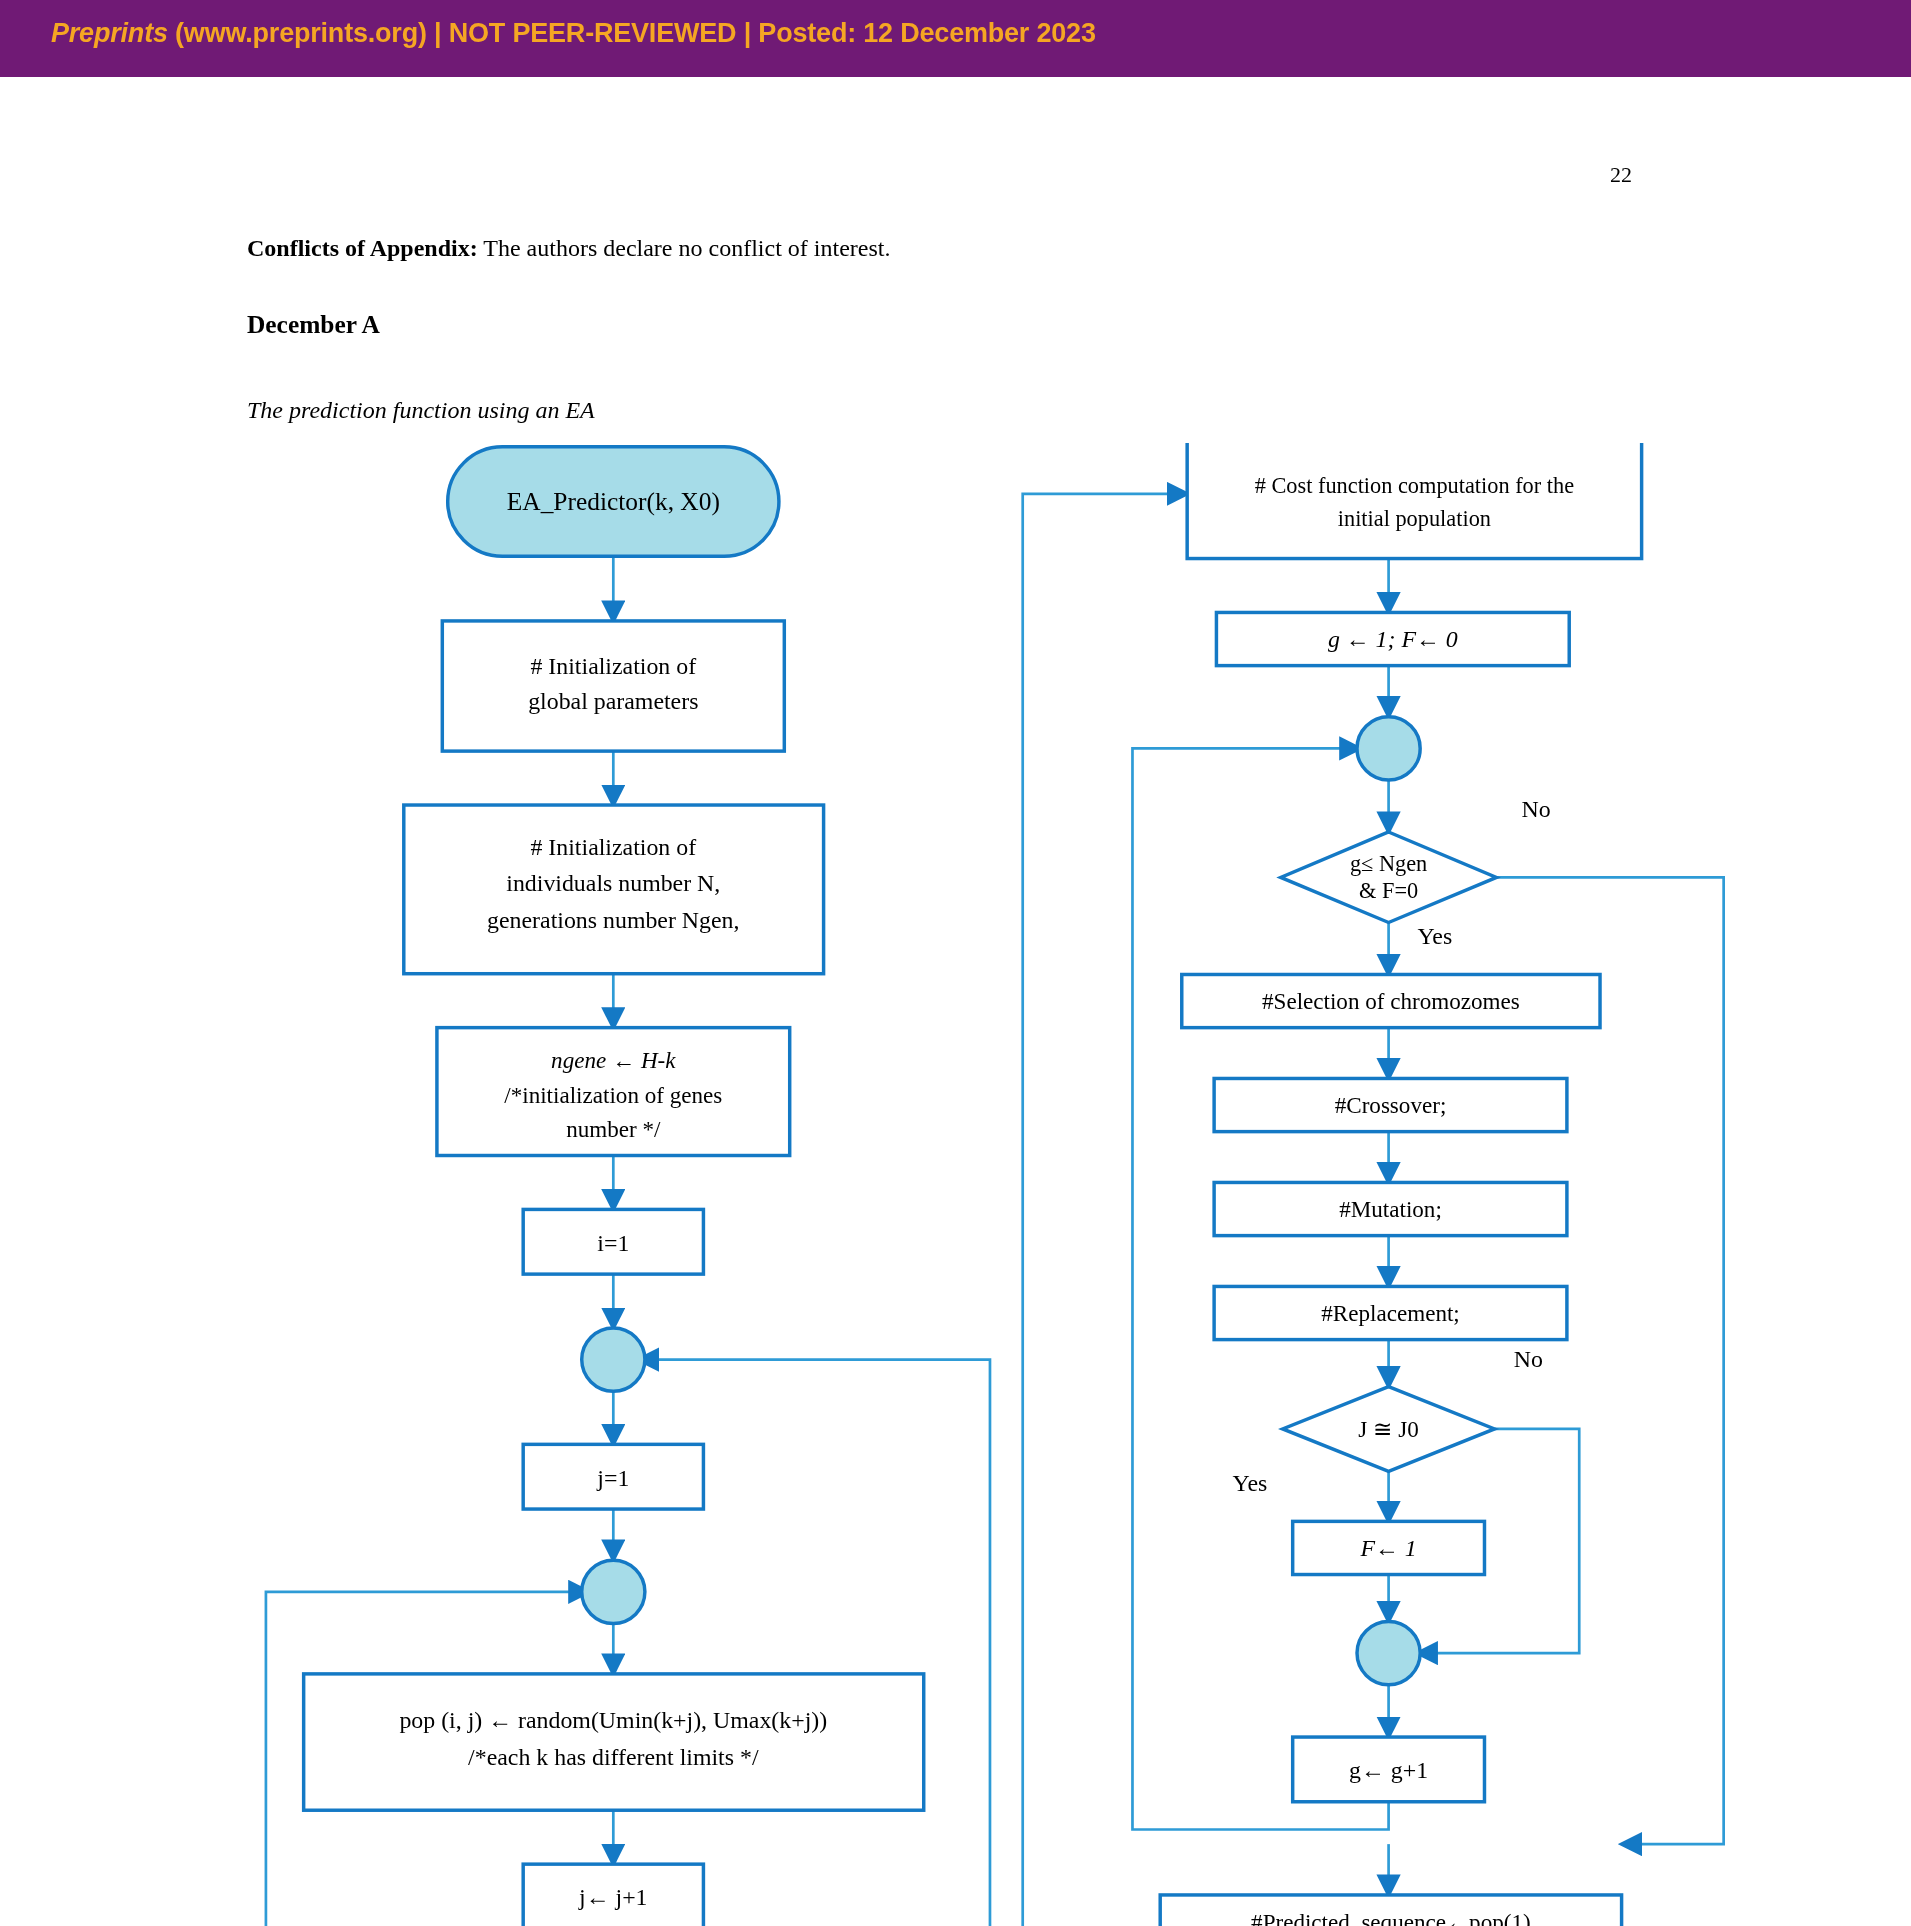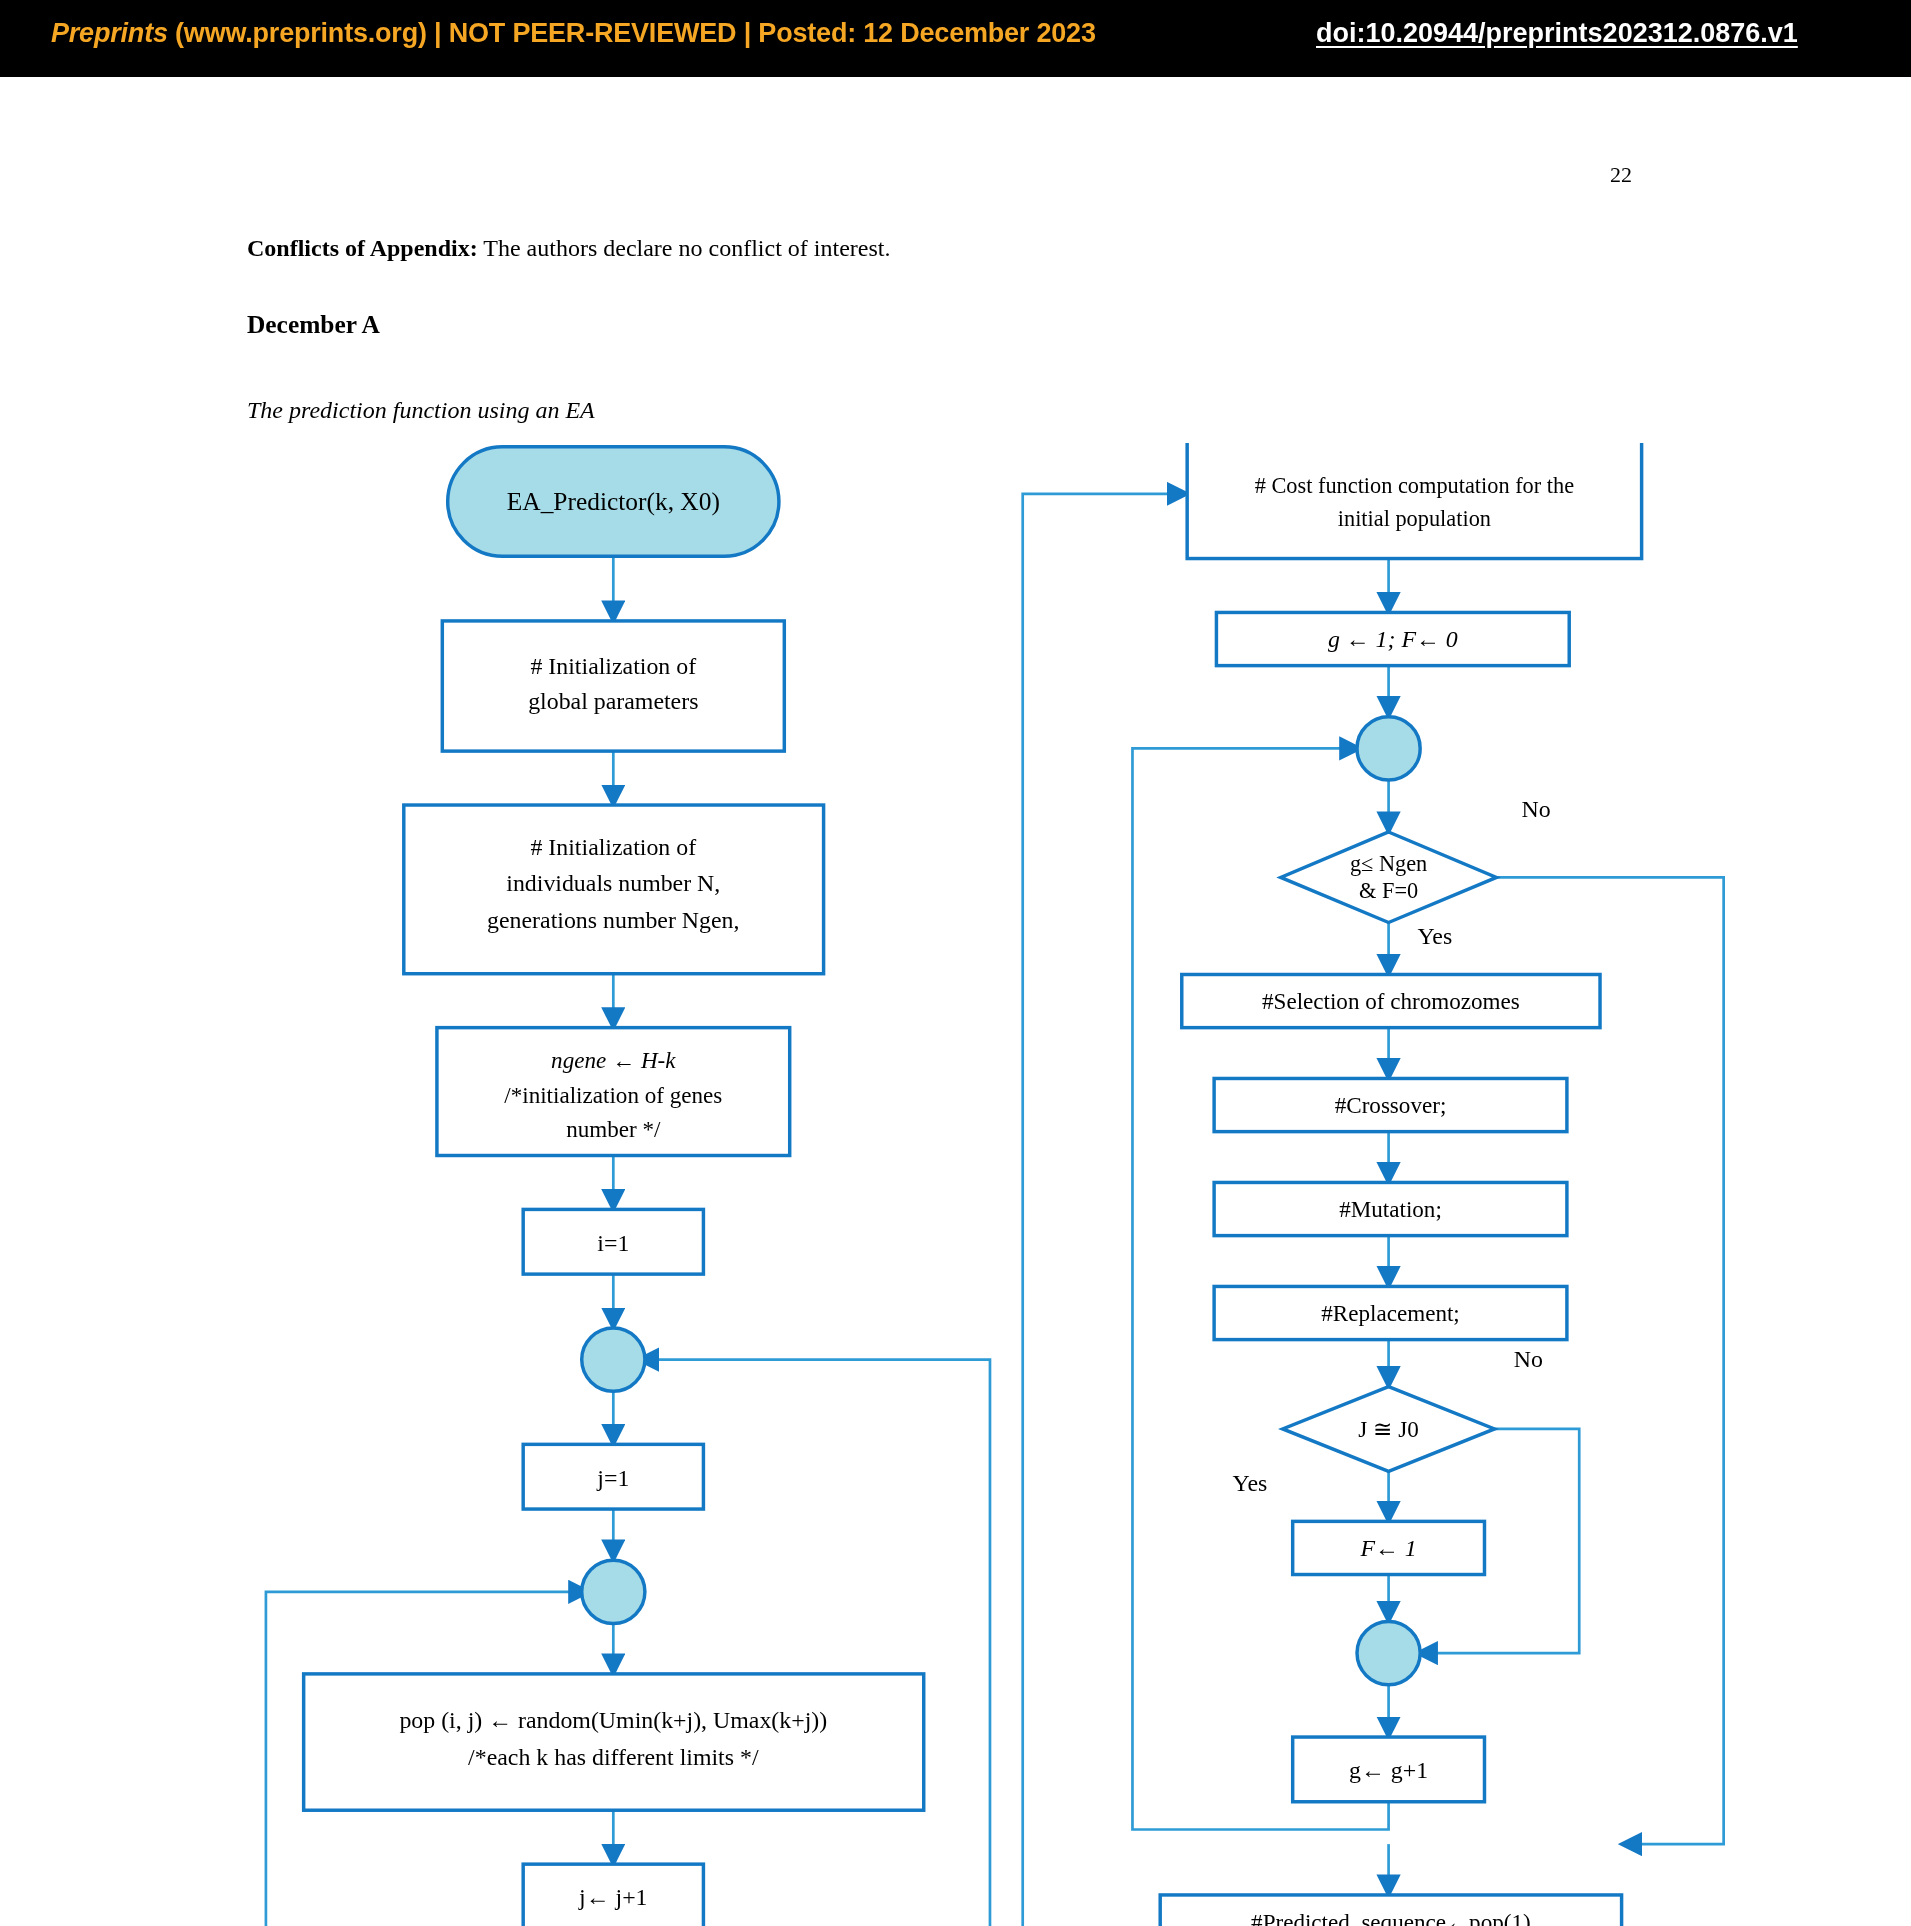--- a/index.html
+++ b/index.html
@@ -1,21 +1,21 @@
 <!DOCTYPE html>
 <html style="font-size:6.2px"><head>
 <meta charset="utf-8">
 <style>
   html,body{margin:0;padding:0;background:#ffffff;}
   body{width:1911px;height:2703px;position:relative;font-family:"Liberation Serif",serif;}
 
   
   #banner{
     position:absolute;left:0;top:0;width:1911px;height:77px;
-    background:#000000;
+    background:#701a75;
   }
   #banner-left{
     position:absolute;left:51px;top:17.7px;
     font-family:"Liberation Sans",sans-serif;
     font-size:27px;font-weight:bold;color:#F5A623;white-space:nowrap;
     letter-spacing:-0.2px;
   }
   #banner-left .ital{font-style:italic;}
   #banner-left .sep{font-weight:bold;}
   #banner-doi{
@@ -54,21 +54,20 @@
 
 <div id="banner">
   <div id="banner-left">
     <span class="ital">Preprints</span>
     <span>(www.preprints.org)</span>
     <span class="sep">|</span>
     <span>NOT PEER-REVIEWED</span>
     <span class="sep">|</span>
     <span>Posted: 12 December 2023</span>
   </div>
-  <div id="banner-doi">doi:10.20944/preprints202312.0876.v1</div>
 </div>
 
 <div id="page-number">22</div>
 
 <div id="conflicts">
   <b>Conflicts of Appendix:</b><span> The authors declare no conflict of interest.</span>
 </div>
 
 <div id="appendix-title">December A</div>
 <div id="appendix-sub">The prediction function using an EA</div>

